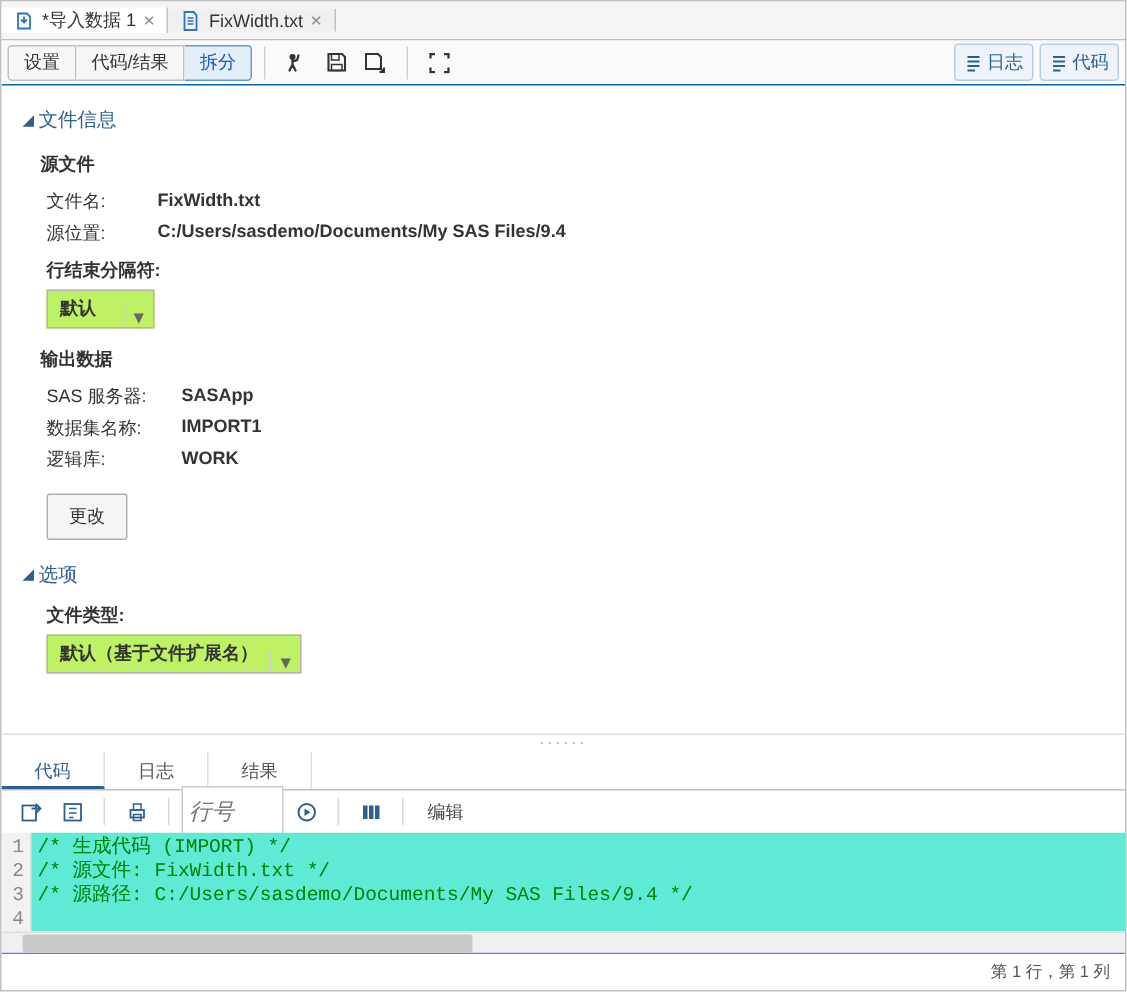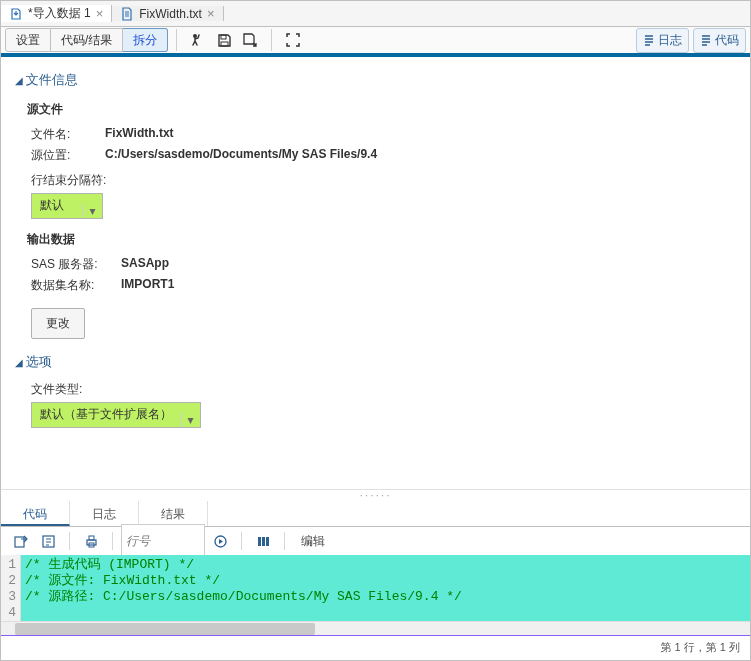--- a/index.html
+++ b/index.html
@@ -2,49 +2,49 @@
 <html><head>
 <meta charset="utf-8">
 <style>
 * { box-sizing: border-box; margin: 0; padding: 0; }
 body { font-family: Arial, "Microsoft YaHei", sans-serif; font-size: 12px; color: #333; background: #fff; width: 751px; height: 661px; overflow: hidden; border: 1px solid #c0c0c0; }
 .tabs-top { display: flex; background: #f5f5f5; border-bottom: 1px solid #c0c0c0; height: 26px; align-items: center; }
 .tab { display: flex; align-items: center; padding: 0 8px; border-right: 1px solid #c0c0c0; background: #fff; gap: 5px; cursor: pointer; }
 .tab.inactive { background: #f0f0f0; }
 .tab .icon { width: 14px; height: 14px; display: flex; align-items: center; justify-content: center; }
 .tab .close { color: #888; font-size: 13px; cursor: pointer; }
-.toolbar { display: flex; align-items: center; height: 30px; border-bottom: 4px solid #0369a1; padding: 0 4px; background: #fafafa; }
+.toolbar { display: flex; align-items: center; height: 30px; border-bottom: 1px solid #0369a1; padding: 0 4px; background: #fafafa; }
 .seg-btn { padding: 4px 10px; border: 1px solid #c0c0c0; background: #f7f7f7; cursor: pointer; height: 24px; display: flex; align-items: center; }
 .seg-btn.first { border-radius: 3px 0 0 3px; }
 .seg-btn.mid { border-left: none; }
 .seg-btn.last { border-left: none; border-radius: 0 3px 3px 0; }
 .seg-btn.active { background: #e2eef8; border-color: #6e99c4; color: #1d4ed8; }
 .vsep { width: 1px; background: #d0d0d0; height: 22px; margin: 0 8px; }
 .icon-btn { width: 26px; height: 26px; display: flex; align-items: center; justify-content: center; cursor: pointer; border-radius: 2px; }
 .spacer { flex: 1; }
 .pill { display: flex; align-items: center; gap: 3px; padding: 3px 6px; border: 1px solid #bcd; background: #eef4fa; color: #2d5f91; border-radius: 3px; margin-left: 4px; cursor: pointer; }
 .scroll-pane { flex: 1; overflow-y: auto; padding: 10px 14px 6px 14px; position: relative; height: 432px; }
 .section-hdr { display: flex; align-items: center; gap: 3px; color: #2d5f91; font-size: 13px; margin: 4px 0 10px 0; cursor: pointer; }
 .tri { font-size: 10px; color: #2d5f91; }
 .sub-hdr { font-weight: bold; margin: 12px 0 8px 12px; color: #333; }
 .kv { display: flex; margin: 4px 0 4px 16px; }
 .kv .k { width: 74px; }
 .kv .v { font-weight: bold; }
-.field { margin: 8px 0 8px 16px; }
+.field { margin: 8px 0 8px 16px; font-weight: bold; }
 .combo { display: inline-flex; align-items: flex-end; border: 1px solid #b3b3b3; background: #bef264; height: 26px; }
 .combo .txt { padding: 4px 8px; min-width: 50px; display: flex; align-items: center; }
 .combo .arrow { width: 20px; border-left: 1px solid #cfcfcf; display: flex; align-items: center; justify-content: center; color: #666; }
 .btn { display: inline-block; padding: 6px 14px; border: 1px solid #b0b0b0; background: #f5f5f5; border-radius: 2px; margin: 10px 0 10px 16px; cursor: pointer; }
 .split-dots { text-align: center; color: #999; letter-spacing: 2px; font-size: 10px; border-top: 1px solid #e0e0e0; }
 .bottom-tabs { display: flex; height: 26px; border-bottom: 1px solid #c0c0c0; }
 .btab { padding: 5px 22px; border-right: 1px solid #e0e0e0; cursor: pointer; color: #555; }
 .btab.active { color: #2d5f91; border-bottom: 2px solid #2d5f91; font-weight: normal; }
 .code-toolbar { display: flex; align-items: center; height: 28px; padding: 0 6px; gap: 2px; }
 .code-toolbar .tvsep { width: 1px; background: #d8d8d8; height: 18px; margin: 0 6px; }
-.lineno-input { width: 84px; height: 20px; border: 1px solid #ccc; font-style: italic; color: #aaa; padding: 16px 4px; font-size: 12px; }
+.lineno-input { width: 68px; height: 20px; border: 1px solid #ccc; font-style: italic; color: #aaa; padding: 16px 4px; font-size: 15px; }
 .edit-label { padding: 2px 8px; color: #444; }
 .code-area { display: flex; height: 66px; font-family: "Courier New", monospace; font-size: 13px; overflow: hidden; position: relative; }
 .gutter { background: #f2f2f2; text-align: right; color: #888; padding: 2px 4px 2px 2px; border-right: 1px solid #ddd; line-height: 16px; min-width: 20px; }
 .code-lines { flex: 1; padding: 2px 4px; line-height: 16px; background: #5eead4; overflow: hidden; white-space: pre; }
 .code-lines .cm { color: #008000; }
 .hscroll { height: 14px; background: #f0f0f0; border-top: 1px solid #ddd; position: relative; }
 .hscroll .thumb { position: absolute; left: 14px; top: 1px; height: 12px; width: 40%; background: #c9c9c9; border-radius: 2px; }
 .status-bar { text-align: right; padding: 4px 10px; color: #555; border-top: 1px solid #8b5cf6; font-size: 11px; }
 svg { display: block; }
 </style>
@@ -147,20 +147,24 @@
 
   <div class="sub-hdr">输出数据</div>
   <div class="kv">
     <div class="k" style="width:90px">SAS 服务器:</div>
     <div class="v">SASApp</div>
   </div>
   <div class="kv">
     <div class="k" style="width:90px">数据集名称:</div>
     <div class="v">IMPORT1</div>
   </div>
+  <div class="kv">
+    <div class="k" style="width:90px">逻辑库:</div>
+    <div class="v">WORK</div>
+  </div>
   <div class="btn">更改</div>
 
   <div class="section-hdr">
     <span class="tri">◢</span>
     <span>选项</span>
   </div>
   <div class="field">
     <div style="margin-bottom:4px;">文件类型:</div>
     <div class="combo">
       <div class="txt">默认（基于文件扩展名）</div>

